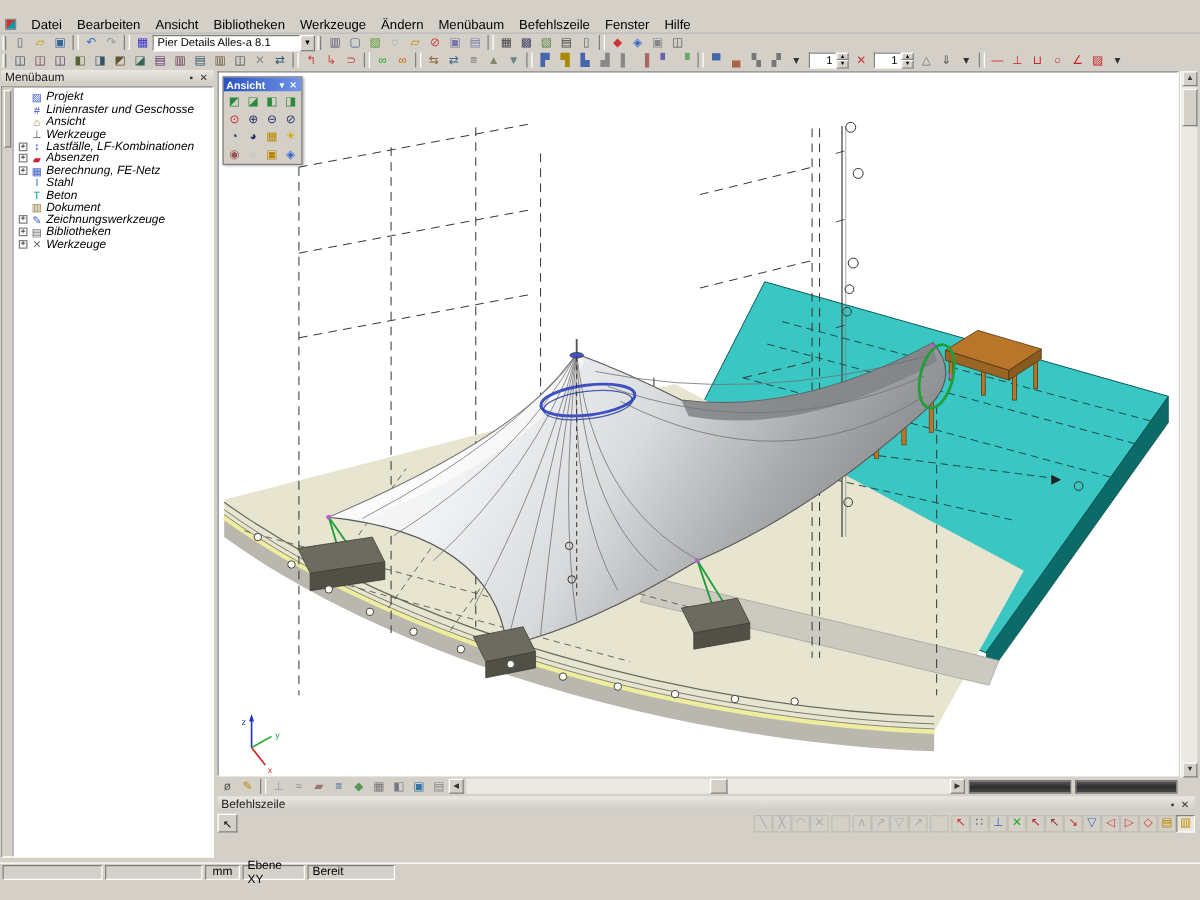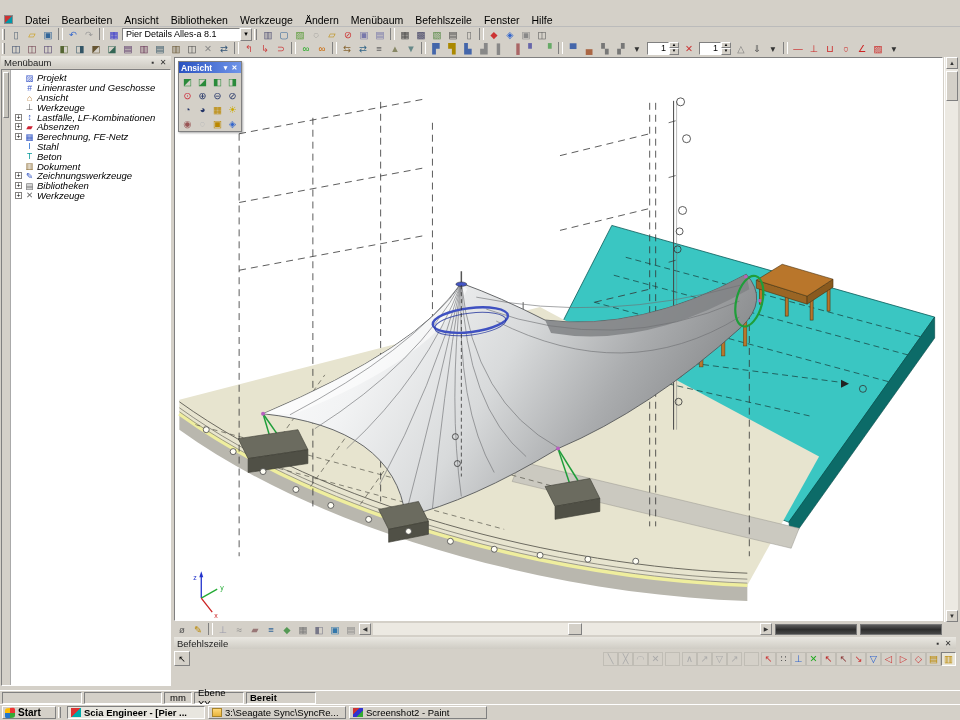--- a/index.html
+++ b/index.html
@@ -638,36 +638,17 @@
           <span class="tbi active" style="color: rgb(187, 136, 0);">▥</span>
         </div>
     </div>
   </div>
 
   <div class="statusbar">
     <div class="scell" style="width:80px;"></div>
     <div class="scell" style="width:78px;"></div>
     <div class="scell" style="width:28px;">mm</div>
     <div class="scell" style="width:50px;">Ebene XY</div>
-    <div class="scell" style="width:70px;justify-content:flex-start;font-weight:bold;">Bereit</div>
+    <div class="scell" style="width:70px;justify-content:flex-start;">Bereit</div>
   </div>
 
-  <div class="taskbar">
-    <div class="startbtn">
-      <div class="winlogo"></div>
-      <span>Start</span>
-    </div>
-    <div class="grip"></div>
-    <div class="task active">
-      <span class="tic scia"></span>
-      <span>Scia Engineer - [Pier ...</span>
-    </div>
-    <div class="task">
-      <span class="tic folder"></span>
-      <span>3:\Seagate Sync\SyncRe...</span>
-    </div>
-    <div class="task">
-      <span class="tic paint"></span>
-      <span>Screenshot2 - Paint</span>
-    </div>
-  </div>
 
 </div>
 
 </body></html>

